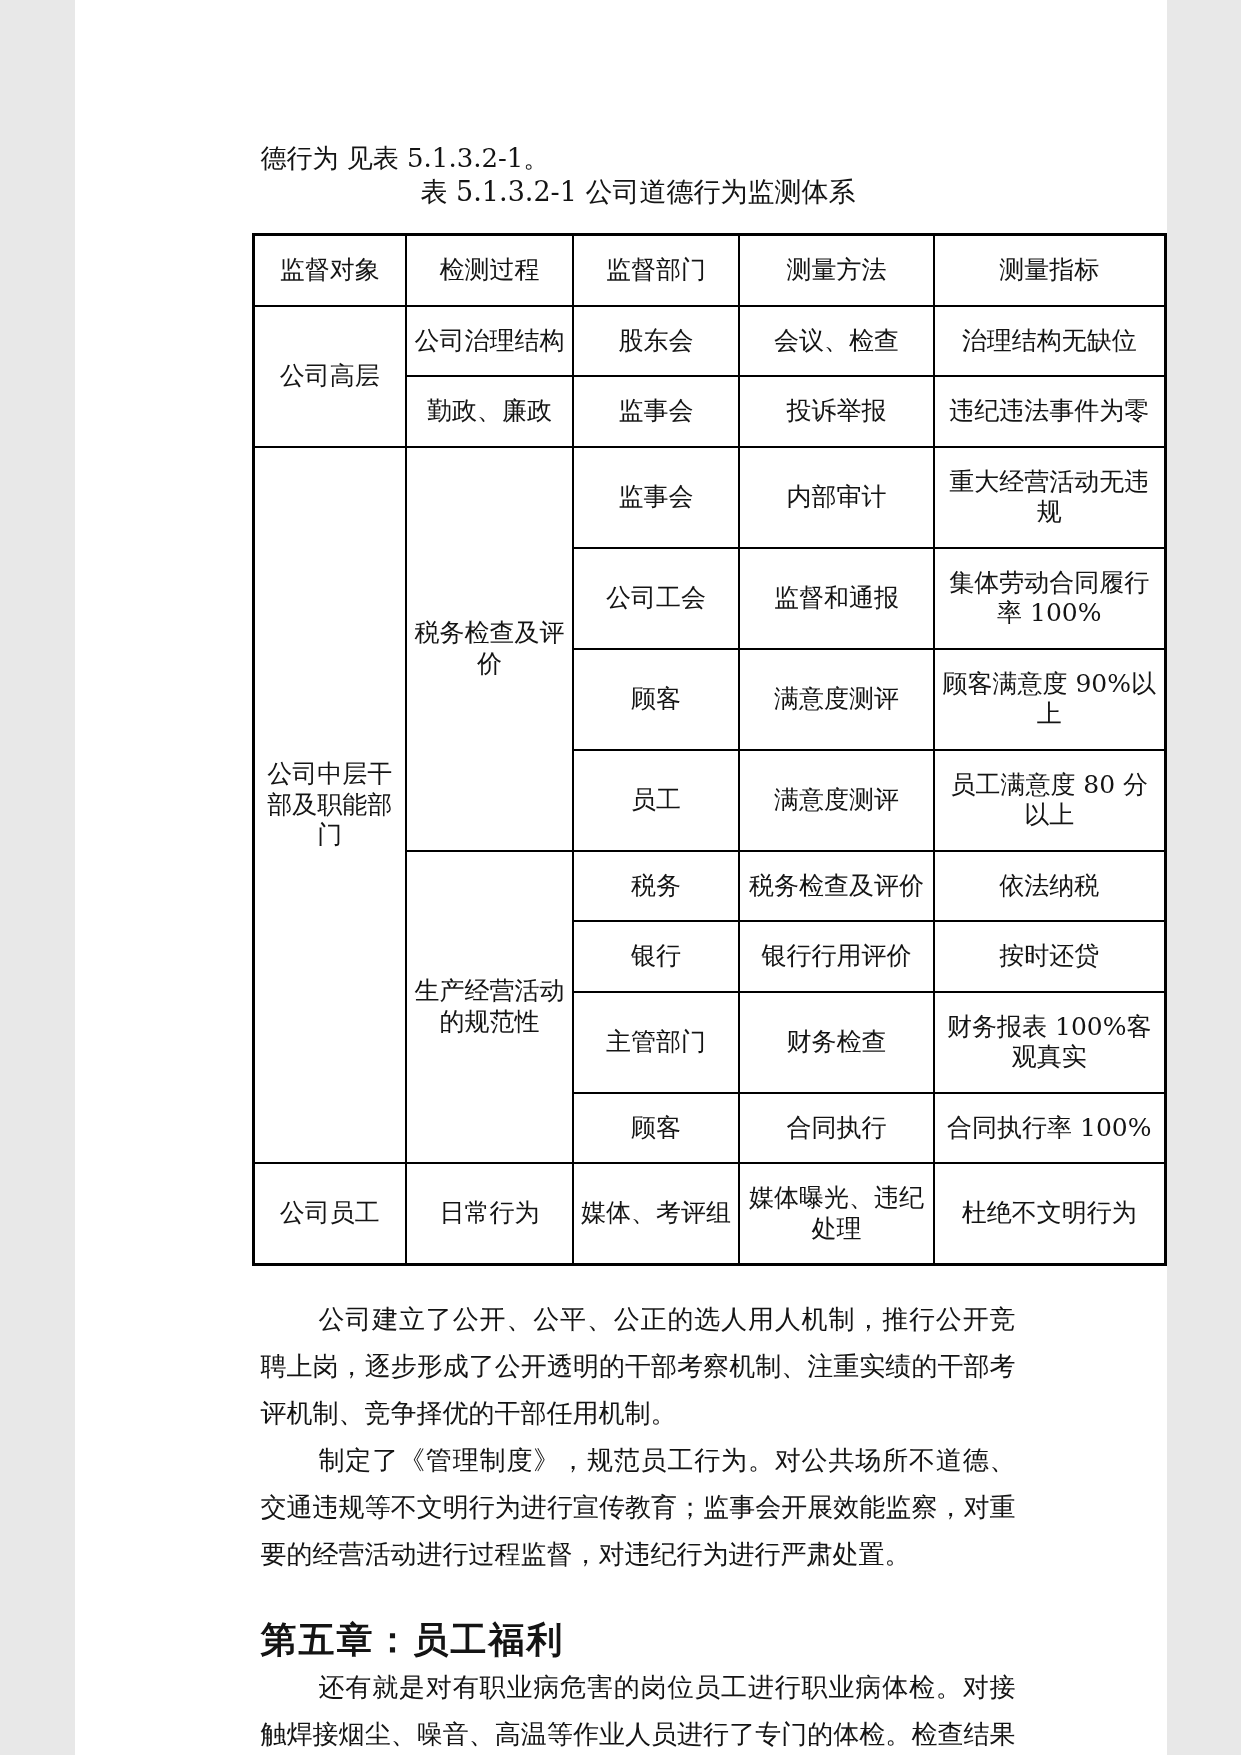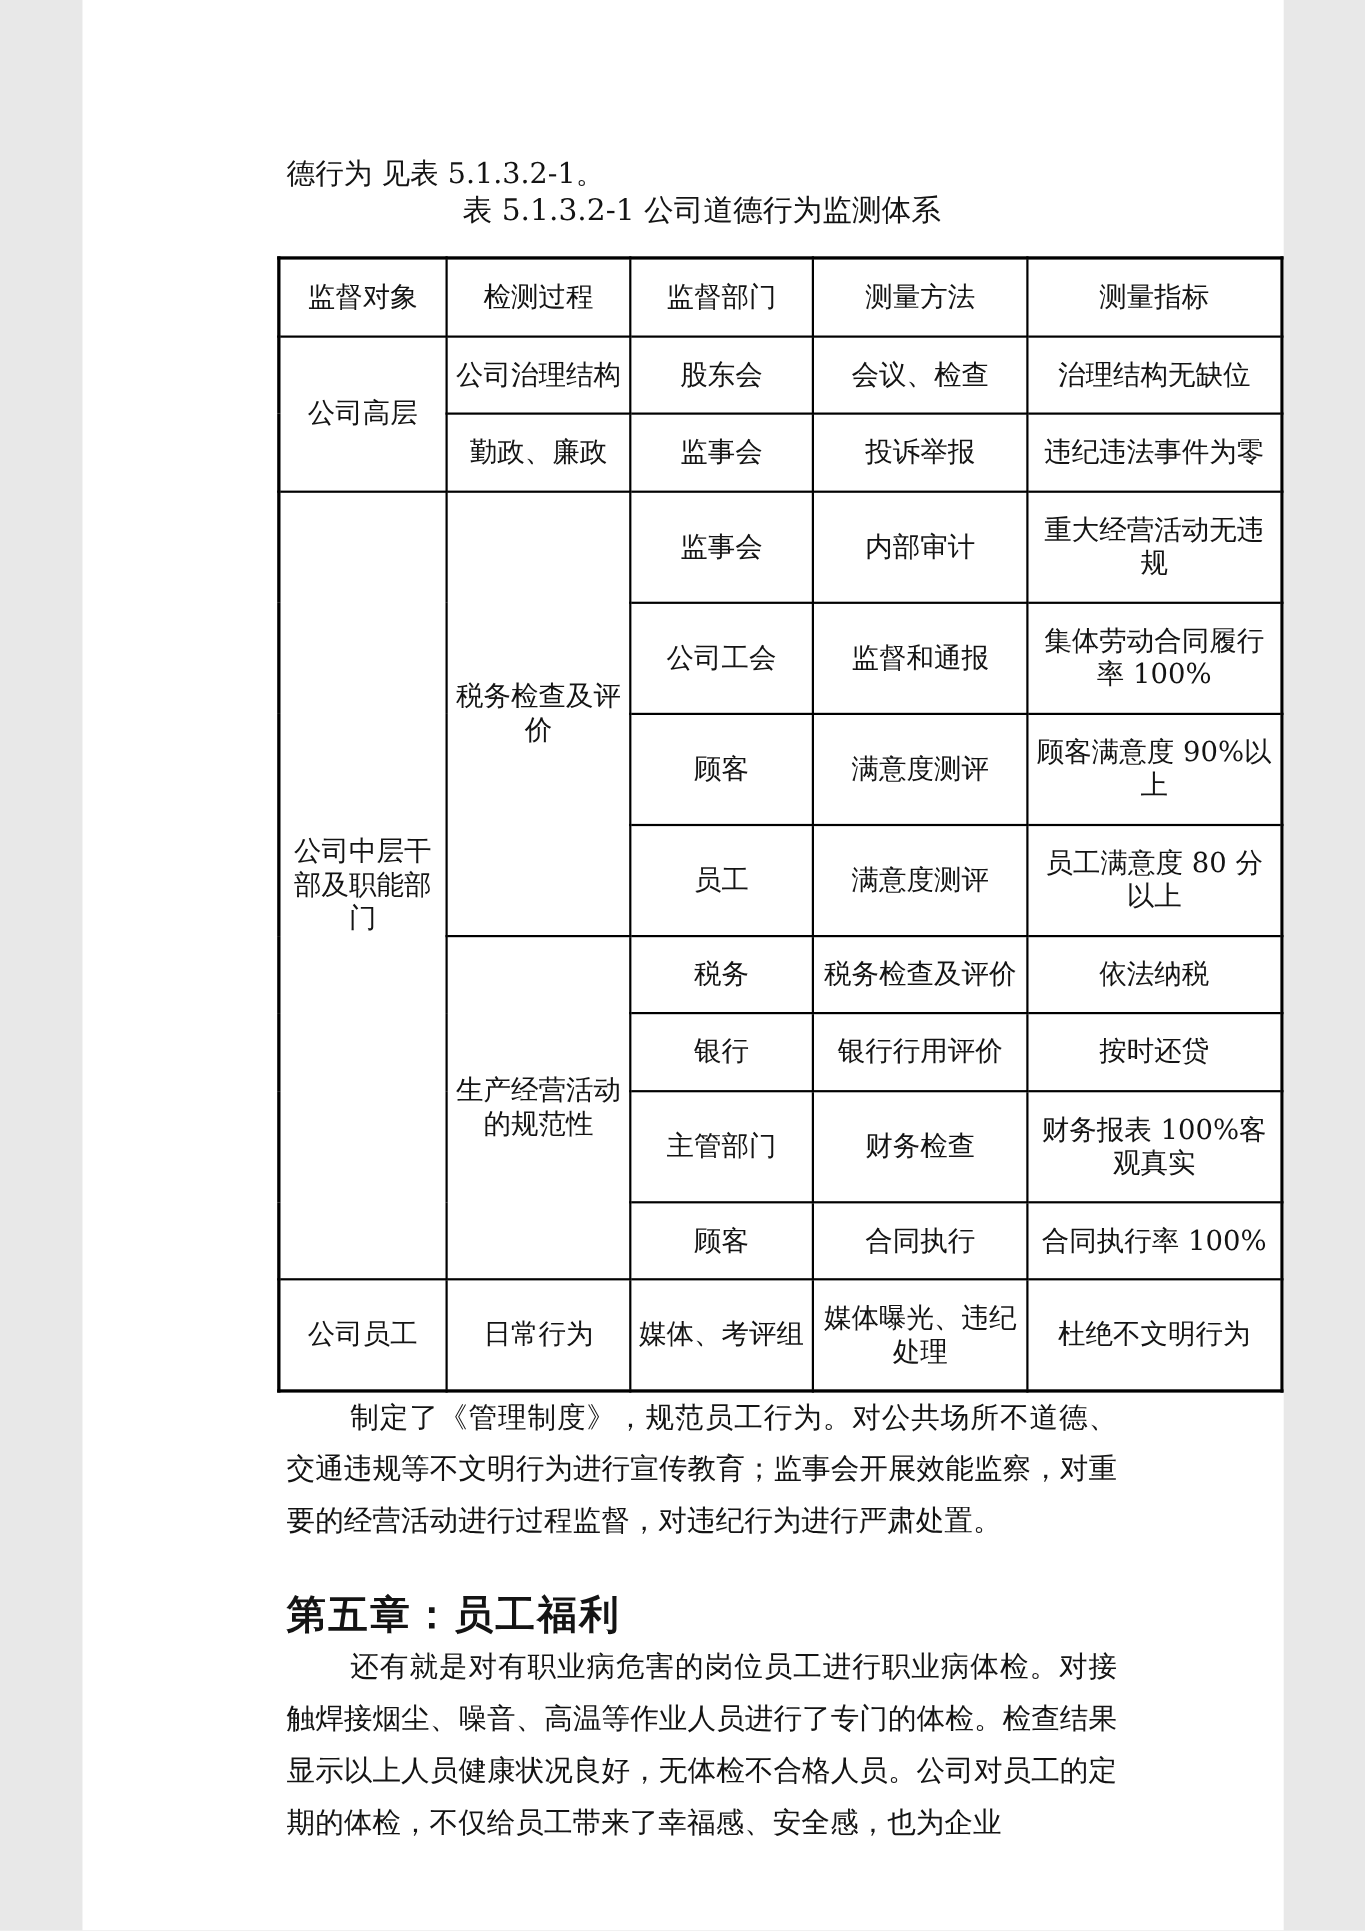--- a/index.html
+++ b/index.html
@@ -154,20 +154,21 @@
       <tr>
         <td>公司员工</td>
         <td>日常行为</td>
         <td>媒体、考评组</td>
         <td>媒体曝光、违纪处理</td>
         <td>杜绝不文明行为</td>
       </tr>
     </tbody>
   </table>
 
+  <p class="para para-first">公司建立了公开、公平、公正的选人用人机制，推行公开竞聘上岗，逐步形成了公开透明的干部考察机制、注重实绩的干部考评机制、竞争择优的干部任用机制。</p>
   <p class="para">制定了《管理制度》，规范员工行为。对公共场所不道德、交通违规等不文明行为进行宣传教育；监事会开展效能监察，对重要的经营活动进行过程监督，对违纪行为进行严肃处置。</p>
 
   <h1 class="chapter">第五章：员工福利</h1>
 
 
   <p class="para">还有就是对有职业病危害的岗位员工进行职业病体检。对接触焊接烟尘、噪音、高温等作业人员进行了专门的体检。检查结果显示以上人员健康状况良好，无体检不合格人员。公司对员工的定期的体检，不仅给员工带来了幸福感、安全感，也为企业</p>
 
 </div>
 
 </body></html>

